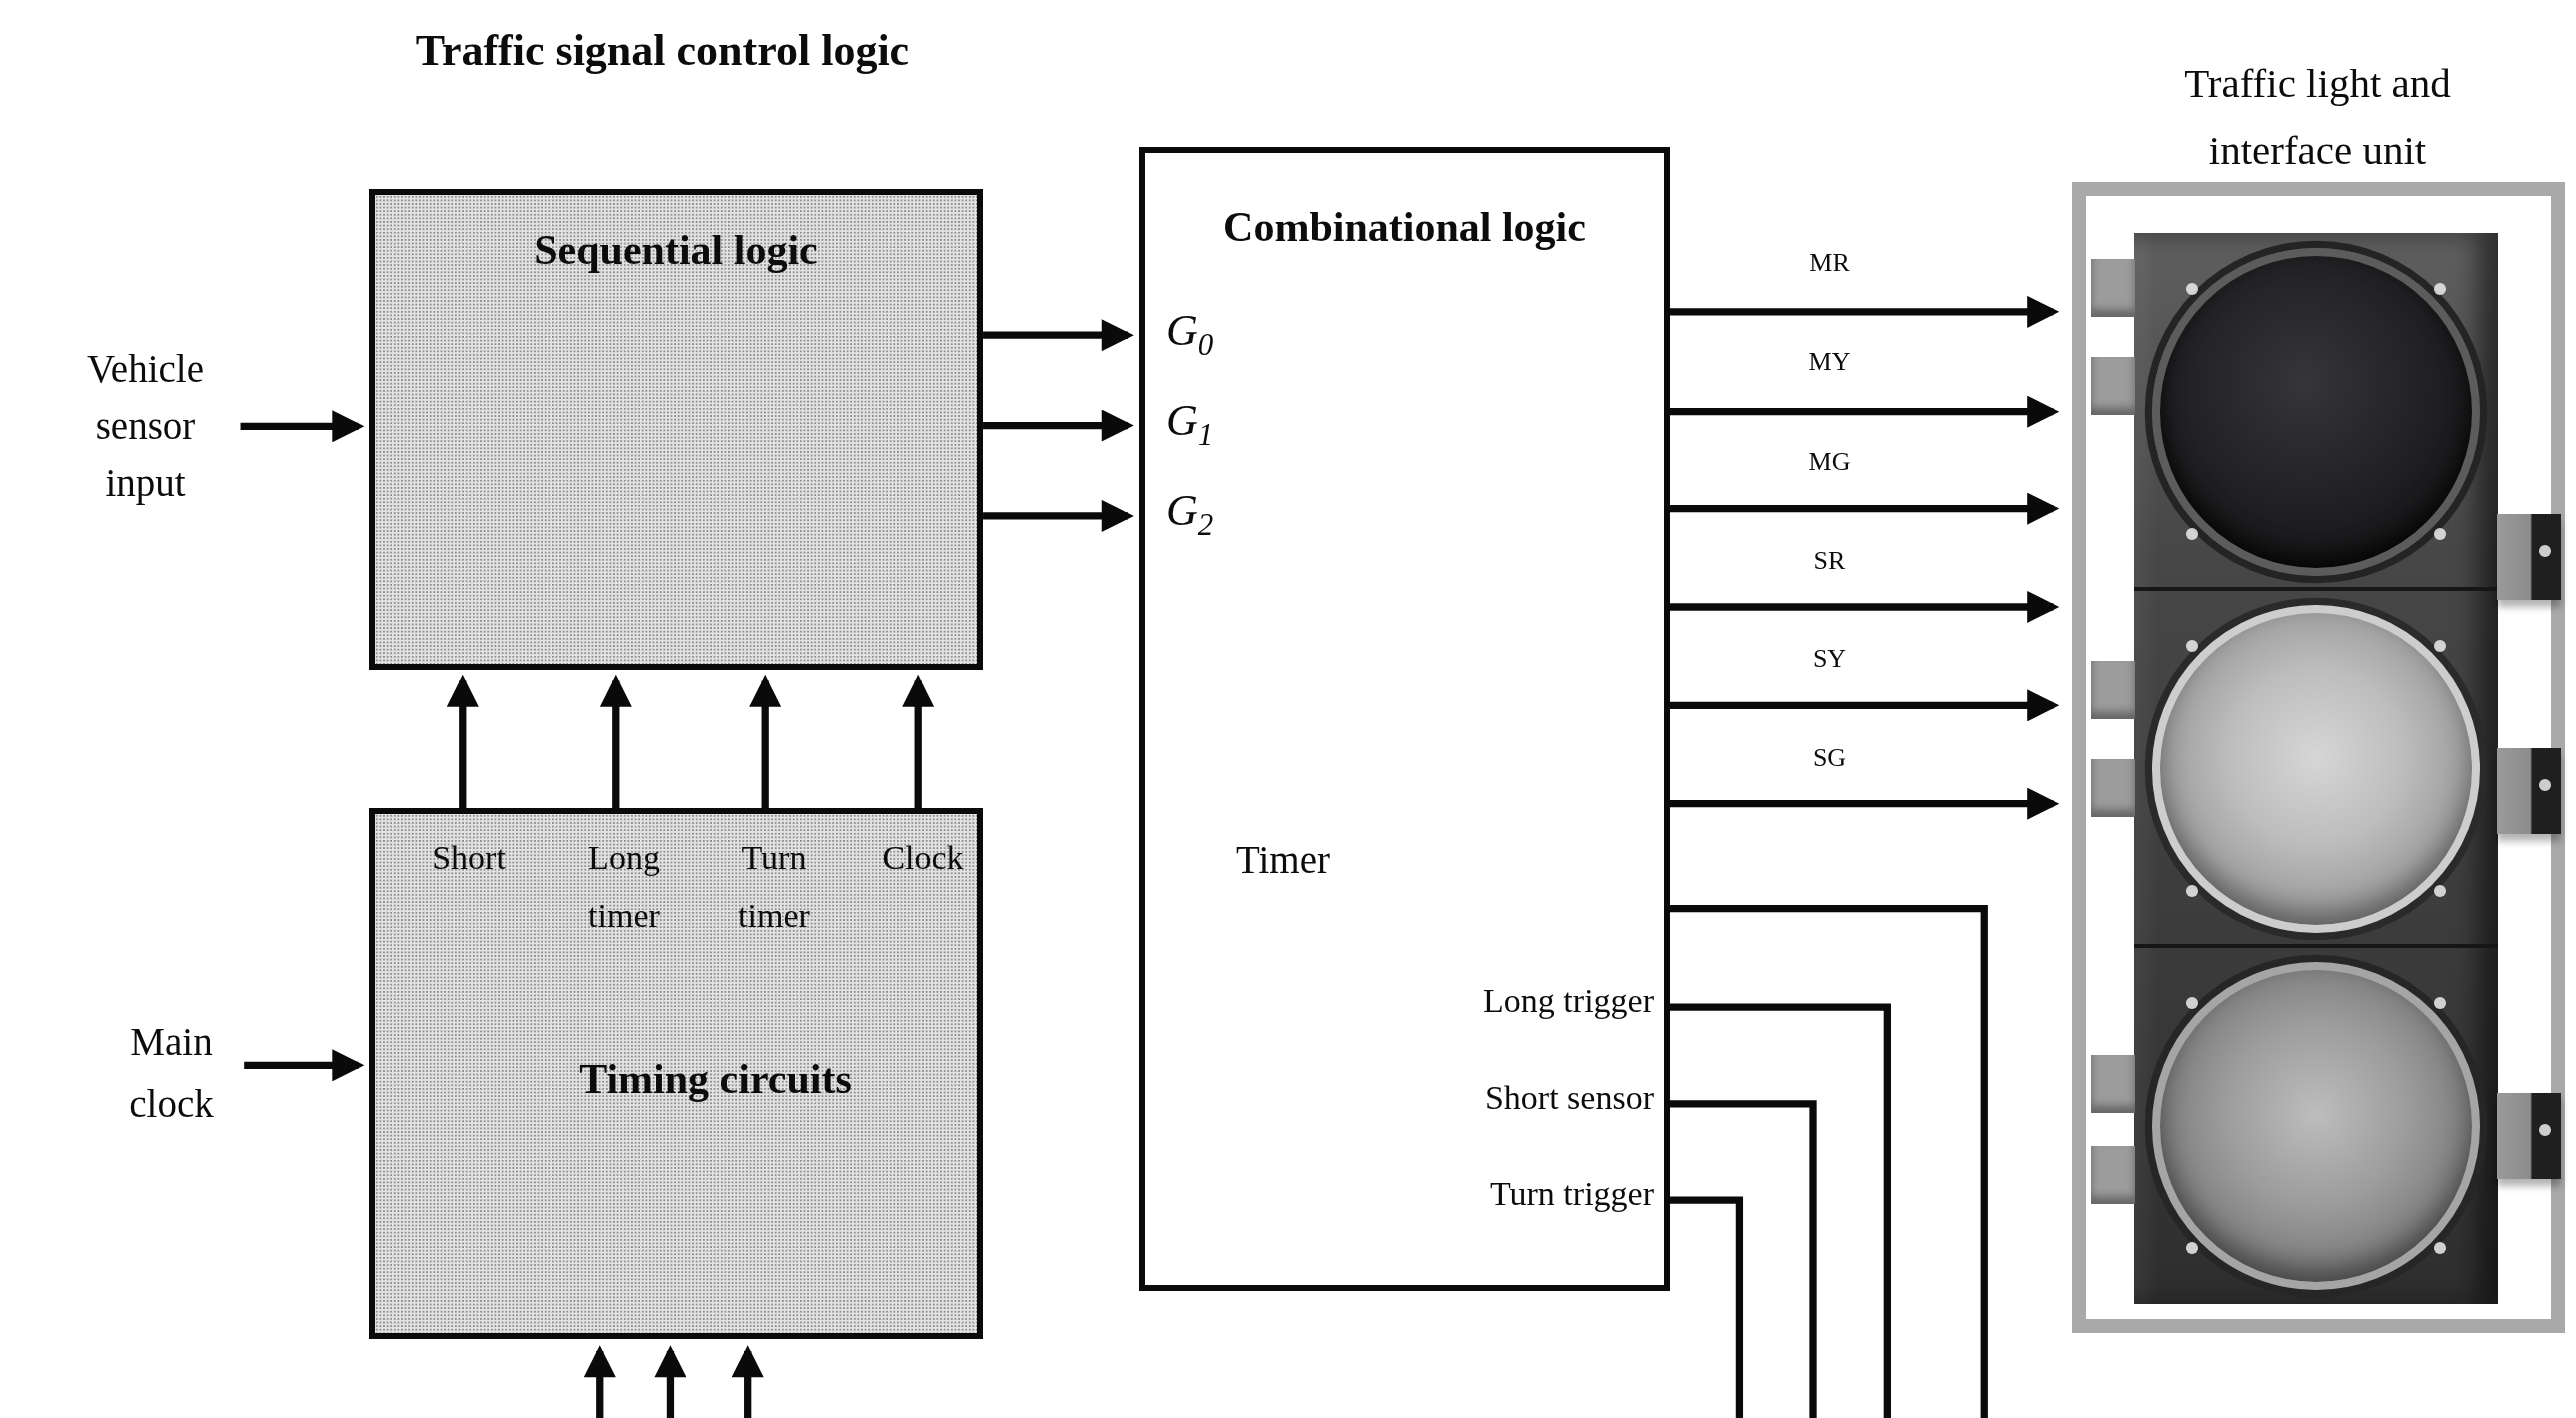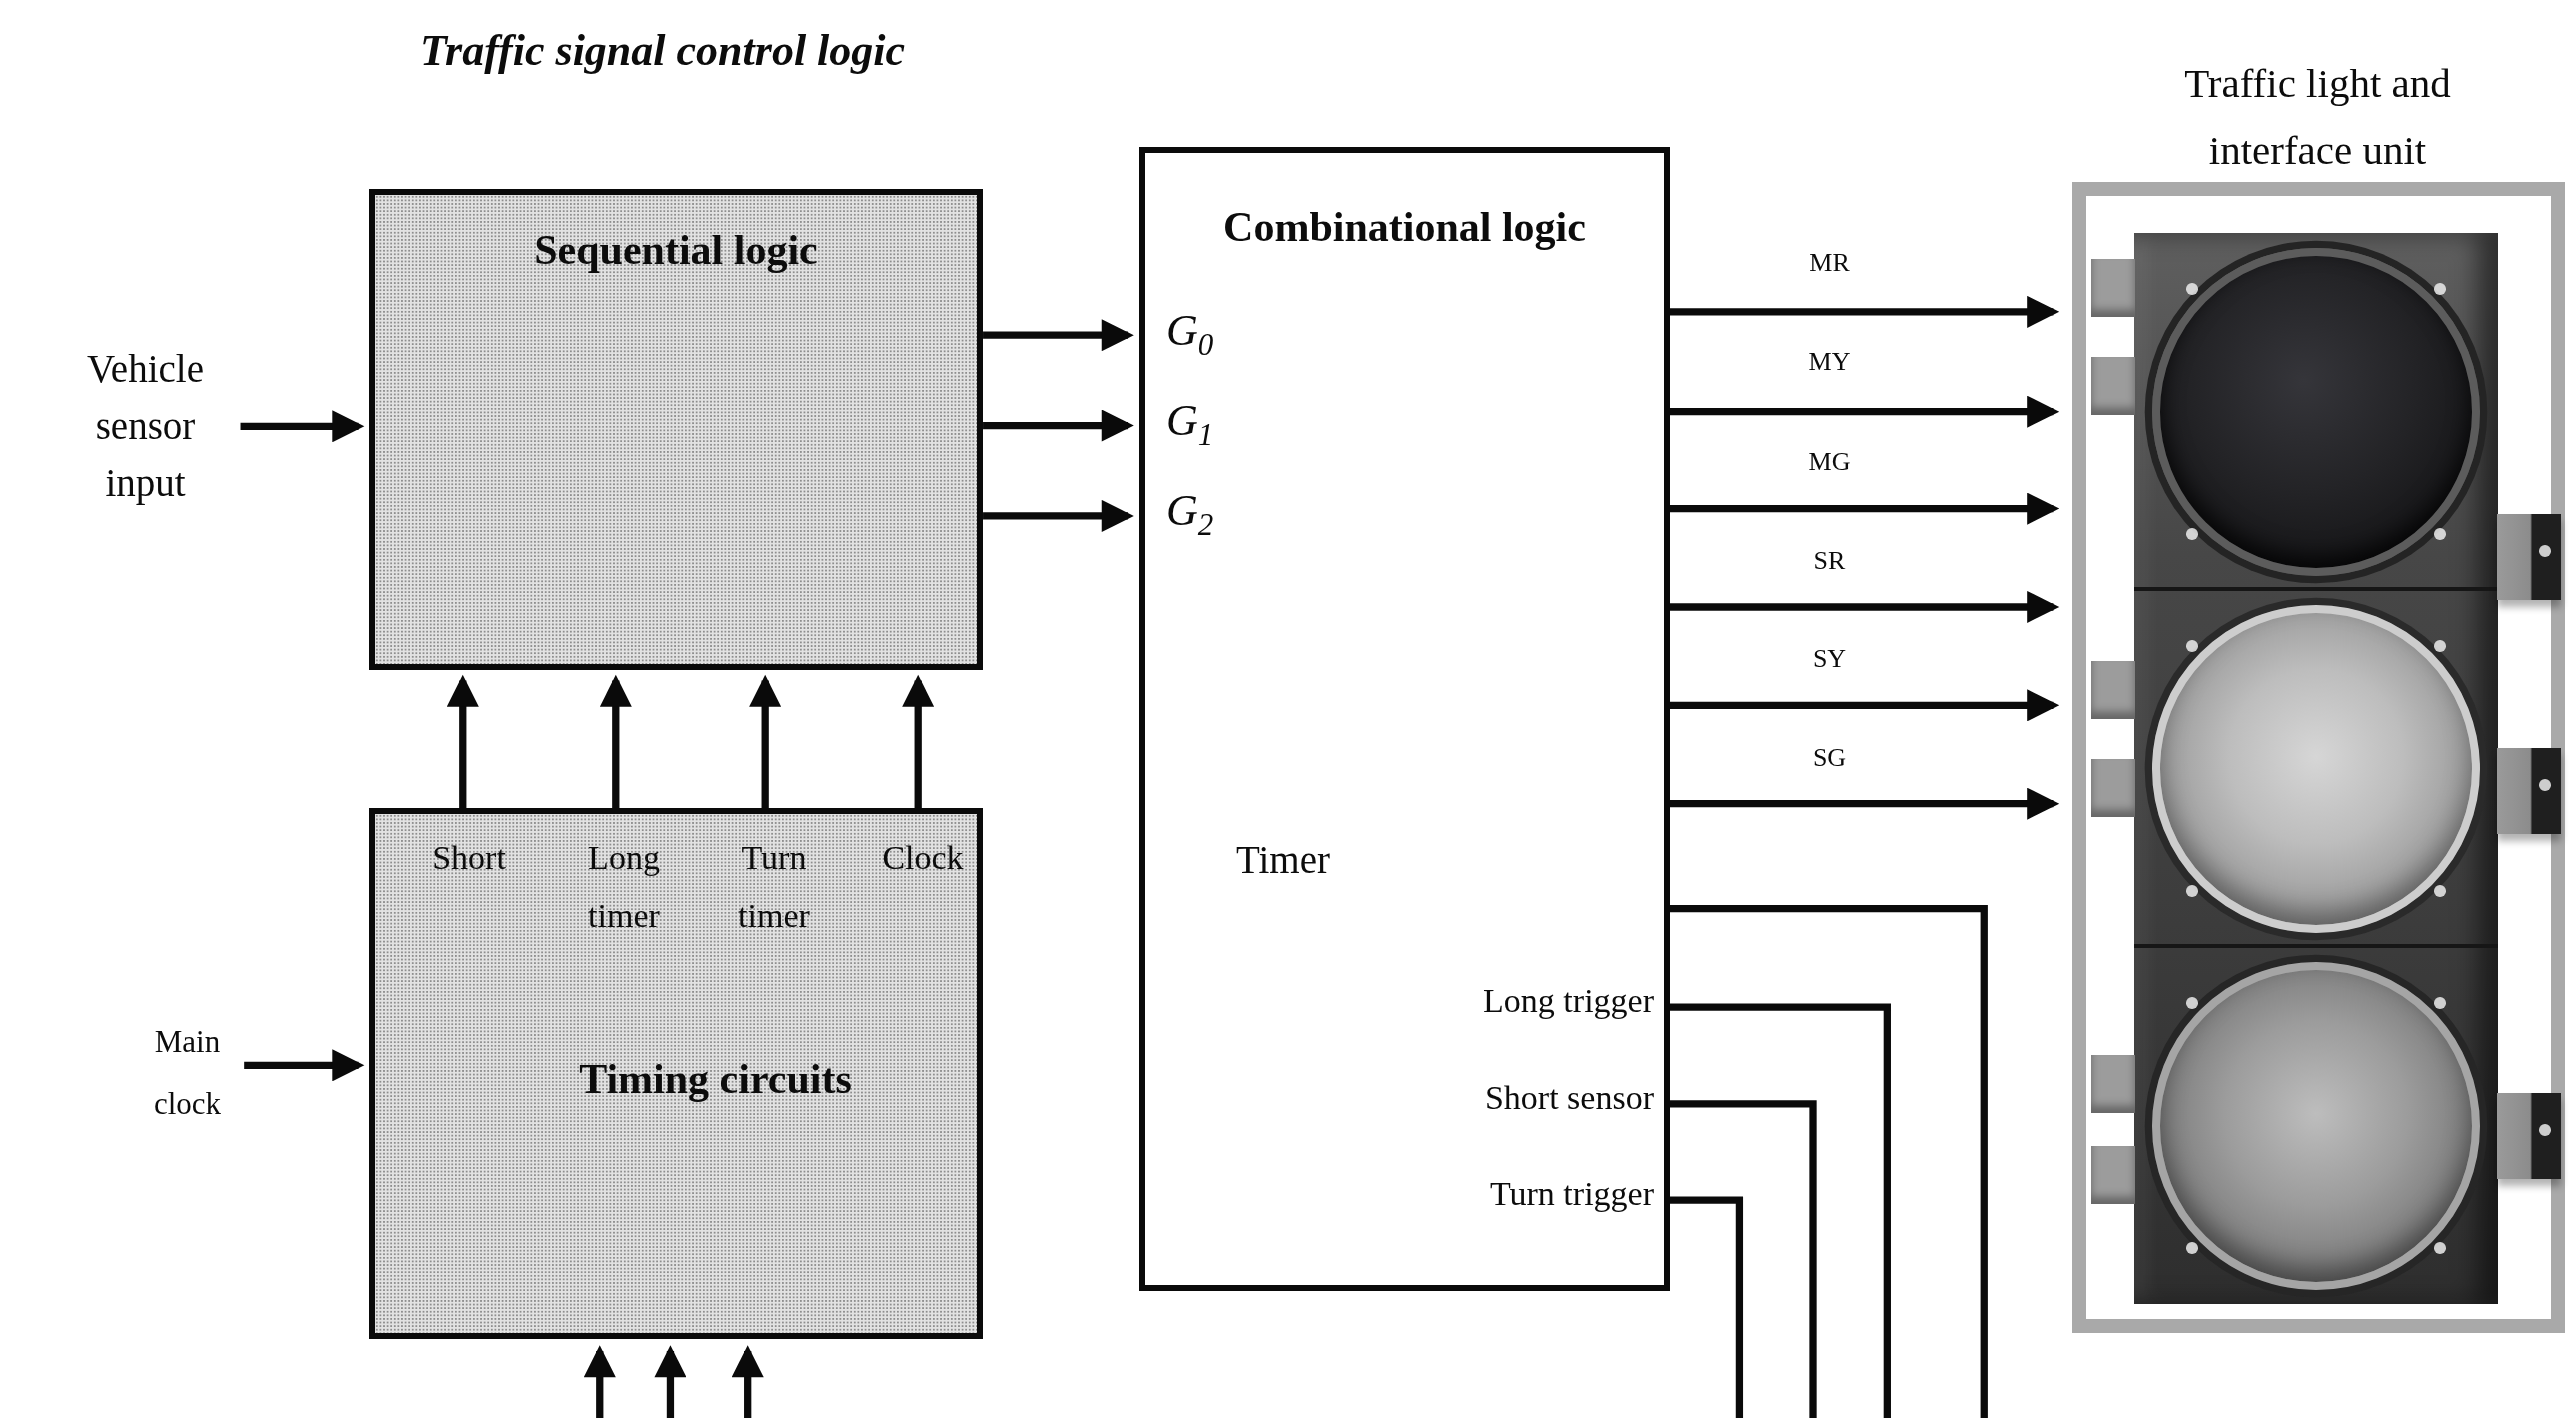--- a/index.html
+++ b/index.html
@@ -8,21 +8,21 @@
     font-family:"Liberation Serif","DejaVu Serif",serif;color:#0c0c0c;background:#ffffff;
   }
   .abs{position:absolute;}
   .ctr{text-align:center;}
   .halftone{
     background-color:#e2e2e2;
     background-image:radial-gradient(#8e8e8e 0.9px, rgba(0,0,0,0) 0.9px);
     background-size:3.6px 3.6px;
   }
   .box{border:6.6px solid #0a0a0a;box-sizing:border-box;}
-  .title-big{font-weight:bold;font-size:44px;font-style:italic;}
+  .title-big{font-weight:bold;font-size:44px;}
   .box-title{font-weight:bold;font-size:42px;}
   .lbl{font-size:34px;line-height:58px;}
   .sig{font-size:26px;}
   .gsig{font-style:italic;font-size:44px;}
   .gsub{font-style:italic;font-size:31px;vertical-align:-10.2px;}
   
   .tl-frame{
     border:14.6px solid #a9a9a9;background:#ffffff;box-sizing:border-box;
     background-clip:padding-box;
   }
@@ -139,21 +139,21 @@
     </div>
     <div class="abs ctr box-title" style="left:0;top:241px;width:601px;margin-left:40px;">Timing circuits</div>
   </div>
 
   <div class="abs ctr" style="left:40px;top:340px;width:211px;font-size:39px;line-height:57px;">
     <div>Vehicle</div>
     <div>sensor</div>
     <div>input</div>
   </div>
 
-  <div class="abs ctr" style="left:78px;top:1011px;width:219px;font-size:31px;line-height:62px;">
+  <div class="abs ctr" style="left:62px;top:1011px;width:219px;font-size:39px;line-height:62px;">
     <div>Main</div>
     <div>clock</div>
   </div>
 
   <div class="abs box" style="left:1139px;top:147px;width:531px;height:1144px;background:#ffffff;">
     <div class="ctr box-title" style="margin-top:50px;">Combinational logic</div>
   </div>
 
   <div class="abs gsig" style="left:1166px;top:305px;">
     <span>G</span><span class="gsub">0</span>

